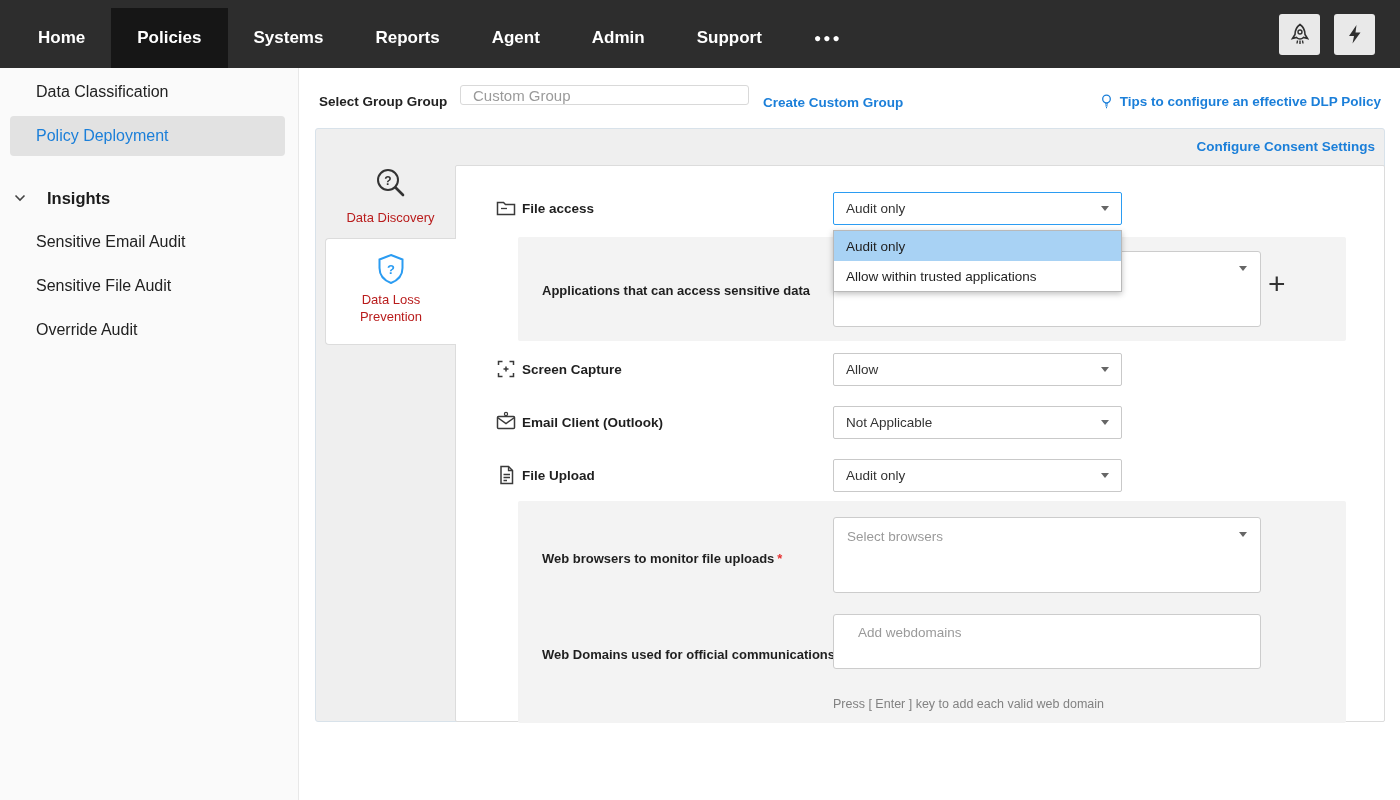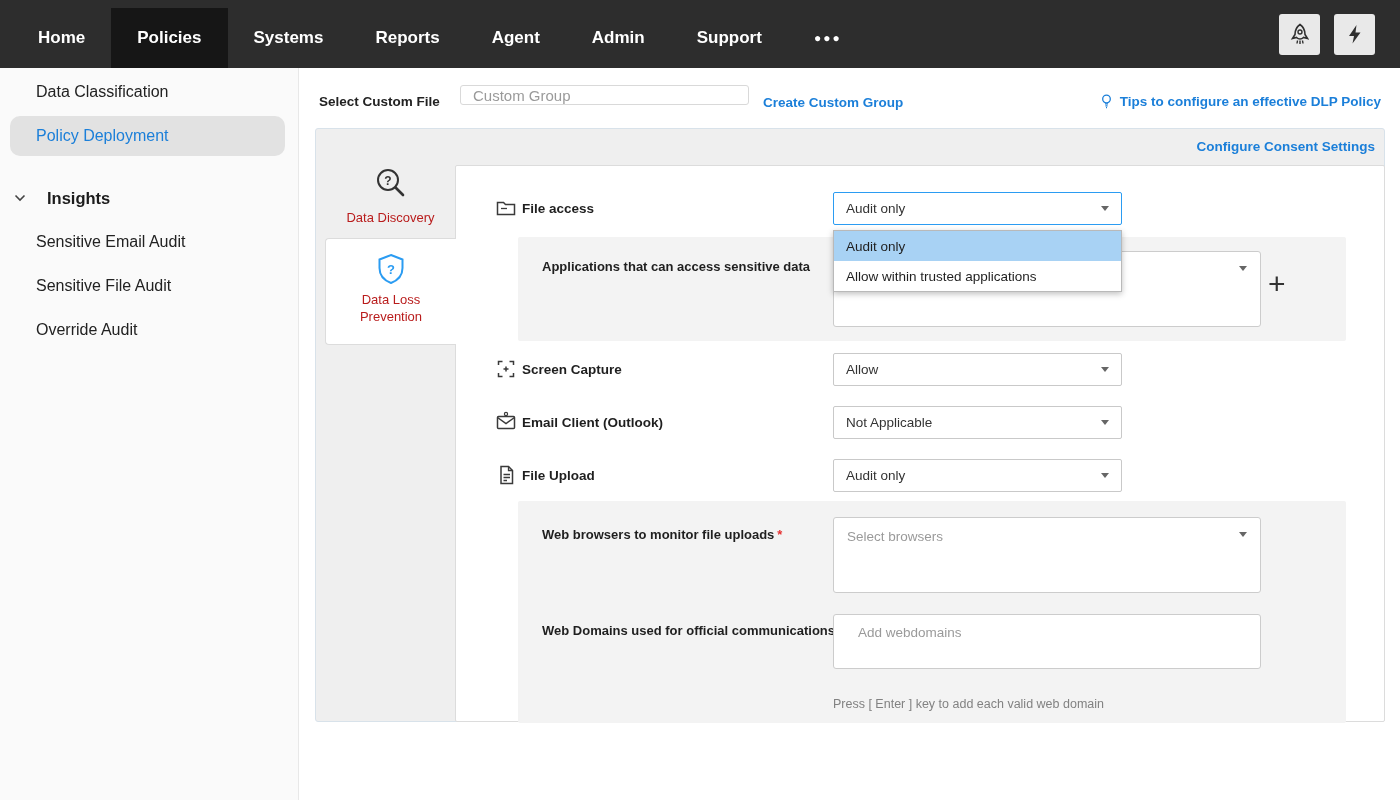--- a/index.html
+++ b/index.html
@@ -11,21 +11,21 @@
   .nav-items { display:flex; margin-left:12px; }
   .nav-item { display:flex; align-items:center; padding:0 26px; color:#fff; font-size:17px; font-weight:700; cursor:pointer; white-space:nowrap;margin-top:8px; }
   .nav-item.active { background:#161616; }
   .nav-item.more { font-size:12px; letter-spacing:2px; }
   .nav-actions { margin-left:auto; display:flex; align-items:center; gap:14px; padding-right:25px; }
   .icon-btn { width:41px; height:41px; background:#e9e9e9; border-radius:3px; display:flex; align-items:center; justify-content:center; cursor:pointer; }
 
   
   .sidebar { position:absolute; left:0; top:68px; width:299px; height:732px; background:#fafafa; border-right:1px solid #e8e8e8; padding-top:2px; }
   .side-item { height:44px; display:flex; align-items:center; padding-left:36px; font-size:16px; color:#222; cursor:pointer; }
-  .side-item.active { height:40px; margin:2px 13px 14px 10px; padding-left:26px; background:#e2e2e2; border-radius:10px; color:var(--blue,#1b7fd9); }
+  .side-item.active { height:40px; margin:2px 13px 14px 10px; padding-left:26px; background:#e2e2e2; border-radius:4px; color:var(--blue,#1b7fd9); }
   .side-section { height:44px; margin-top:20px; display:flex; align-items:center; gap:21px; padding-left:14px; font-size:16.5px; font-weight:700; color:#1c1c1c; cursor:pointer; }
 
   
   .tb-label { position:absolute; left:319px; top:94px; font-size:13.5px; font-weight:700; color:#222; }
   .tb-input { position:absolute; left:460px; top:85px; width:289px; height:20px; border:1px solid #d9d9d9; border-radius:3px; padding:0 12px; font-size:15px; color:#333; font-family:inherit; background:#fff; }
   .tb-input::placeholder { color:#9a9a9a; }
   .link { color:var(--blue,#1b7fd9); font-size:13.5px; font-weight:700; cursor:pointer; }
   .tb-create { position:absolute; left:763px; top:95px; }
   .tb-tips { position:absolute; right:19px; top:93px; display:flex; align-items:center; gap:6px; }
 
@@ -47,21 +47,21 @@
 
   .dd { position:absolute; left:377px; width:289px; height:33px; background:#fff; border:1px solid #c9c9c9; border-radius:2px; display:flex; align-items:center; justify-content:space-between; padding:0 12px; font-size:13.5px; color:#333; cursor:pointer; }
   .dd.open { border-color:var(--accent,#2b9cf2); }
   .caret { width:0; height:0; border-left:4.5px solid transparent; border-right:4.5px solid transparent; border-top:5.5px solid #666; }
 
   .dd-menu { position:absolute; left:377px; top:64px; width:289px; background:#fff; border:1px solid #b9b9b9; box-shadow:0 2px 6px rgba(0,0,0,.25); z-index:10; }
   .dd-option { height:30px; display:flex; align-items:center; padding:0 12px; font-size:13.5px; color:#1f1f1f; cursor:pointer; }
   .dd-option.selected { background:var(--highlight,#a8d2f4); }
 
   .subsection { position:absolute; left:62px; width:828px; background:#f3f3f3; border-radius:2px; }
-  .sub-label { position:absolute; left:24px; font-size:13px; font-weight:700; color:#1f1f1f; white-space:nowrap; }
+  .sub-label { position:absolute; left:24px; font-size:13px; font-weight:700; color:#1f1f1f; white-space:nowrap;margin-top:24px; }
   .req { color:#e53030; margin-left:3px; }
 
   .bigbox { position:absolute; left:315px; width:428px; height:76px; background:#fff; border:1px solid #ccc; border-radius:3px; cursor:pointer; }
   .bigbox .caret { position:absolute; right:13px; top:14px; }
   .bigbox .ph { position:absolute; left:13px; top:11px; font-size:13.5px; color:#9a9a9a; }
   .bigarea { position:absolute; left:315px; width:428px; height:55px; background:#fff; border:1px solid #ccc; border-radius:3px; padding:10px 24px; font-size:13.5px; font-family:inherit; color:#333; resize:none; }
   .bigarea::placeholder { color:#9a9a9a; }
   .plus { position:absolute; left:750px; top:32px; font-size:30px; font-weight:400; color:#333; cursor:pointer; line-height:1; }
   .helper { position:absolute; left:315px; top:196px; font-size:12.5px; color:#828282;text-align:right; }
 </style>
@@ -102,21 +102,21 @@
     <svg width="12" height="8" viewBox="0 0 12 8">
       <path d="M1.5 1.5 L6 6 L10.5 1.5" stroke="#444" stroke-width="1.6" fill="none"></path>
     </svg>
     <span>Insights</span>
   </div>
   <div class="side-item">Sensitive Email Audit</div>
   <div class="side-item">Sensitive File Audit</div>
   <div class="side-item">Override Audit</div>
 </div>
 
-<div class="tb-label">Select Custom File</div>
+<div class="tb-label">Select Group Group</div>
 <input class="tb-input" placeholder="Custom Group" style="">
 <div class="link tb-create">Create Custom Group</div>
 <div class="link tb-tips">
   <svg width="15" height="16" viewBox="0 0 15 16">
     <circle cx="7.5" cy="6" r="3.8" fill="none" stroke="#1b7fd9" stroke-width="1.3"></circle>
     <path d="M6 10.8 L9 10.8 M6.4 12.8 L8.6 12.8 M7 14.6 L8 14.6" stroke="#1b7fd9" stroke-width="1.2" fill="none"></path>
   </svg>
   <span>Tips to configure an effective DLP Policy</span>
 </div>
 

